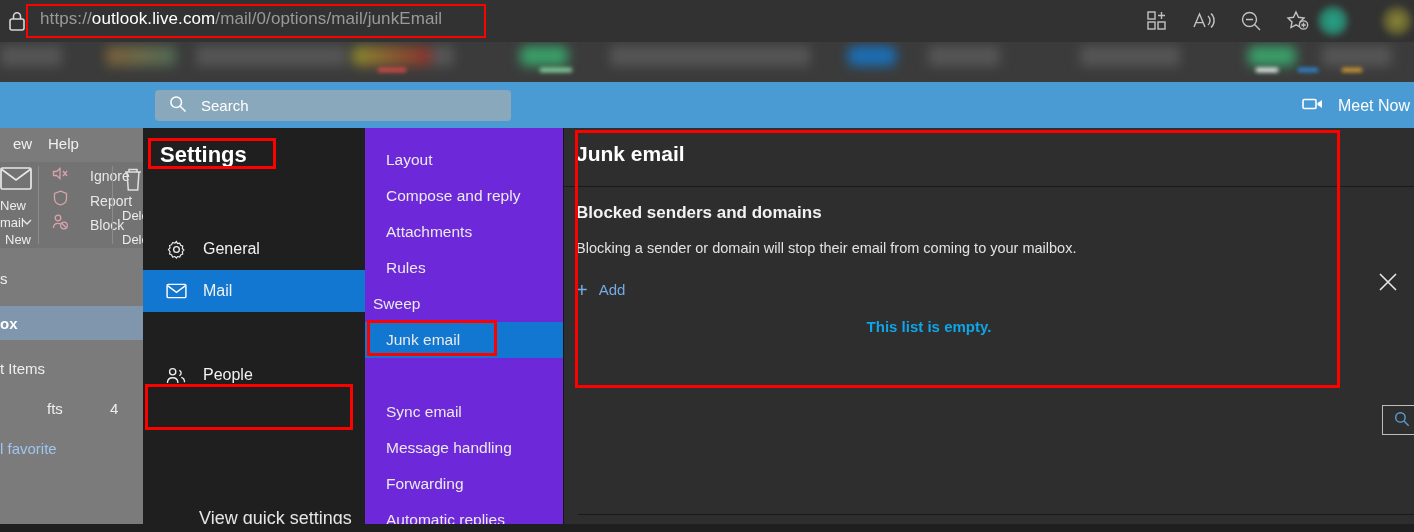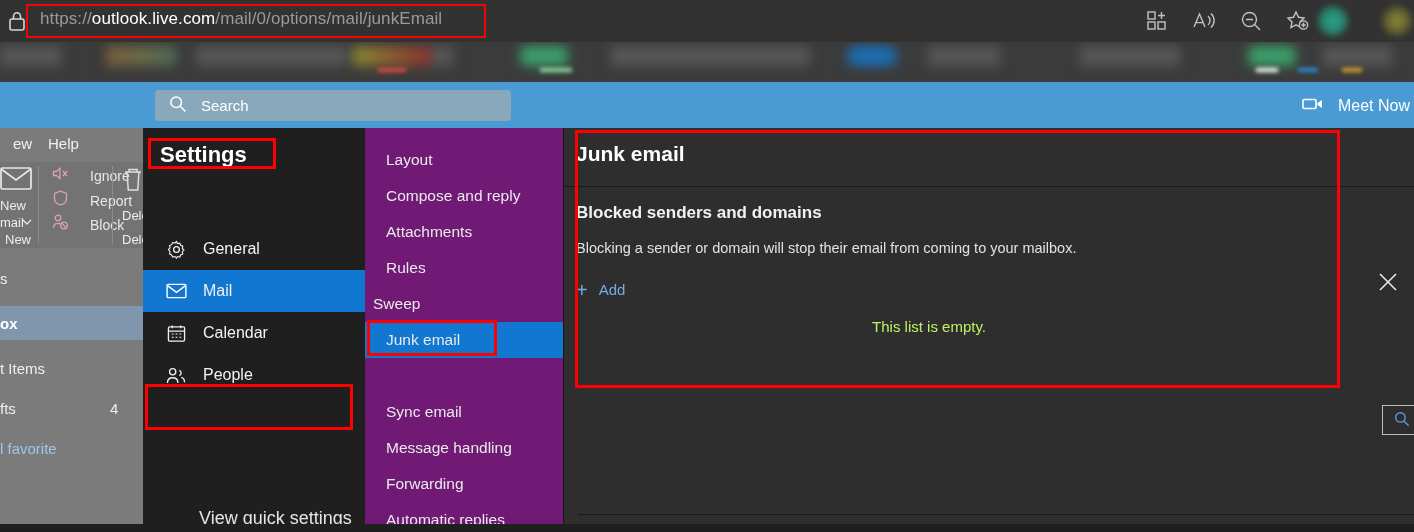--- a/index.html
+++ b/index.html
@@ -62,34 +62,34 @@
   .set-search{position:absolute;left:20px;top:54px;width:182px;height:32px;border:1px solid #8a8a8a;
               box-sizing:border-box;display:flex;align-items:center;padding-left:11px;color:#e6e6e6;font-size:15px;background:#242424;}
   .set-search svg{margin-right:11px;}
   .cat{position:absolute;left:0;width:222px;height:42px;display:flex;align-items:center;
        color:#f2f2f2;font-size:16px;box-sizing:border-box;padding-left:22px;}
   .cat .ci{width:22px;margin-right:16px;display:flex;align-items:center;justify-content:center;}
   .cat.sel{background:#1177d1;}
   .cat-redbox{position:absolute;left:2px;top:256px;width:208px;height:46px;border:3px solid #ff0000;box-sizing:border-box;pointer-events:none;}
   .quick{position:absolute;left:56px;top:380px;color:#e5e5e5;font-size:18px;}
 
-  .dlg-mid{position:absolute;left:222px;top:0;width:198px;height:404px;background:#701a75;}
+  .dlg-mid{position:absolute;left:222px;top:0;width:198px;height:404px;background:#6d28d9;}
   .nav{position:absolute;left:0;width:198px;height:36px;display:flex;align-items:center;
        padding-left:21px;box-sizing:border-box;color:#eaeaea;font-size:15.5px;}
   .nav.sel{background:#1177d1;}
   .nav-redbox{position:absolute;left:2px;top:192px;width:130px;height:36px;border:3px solid #ff0000;box-sizing:border-box;pointer-events:none;}
 
   .dlg-main{position:absolute;left:420px;top:0;width:851px;height:404px;background:#2e2e2e;border-left:1px solid #161616;}
   .main-h{position:absolute;left:12px;top:14px;font-size:21px;font-weight:bold;color:#ffffff;}
   .main-divider{position:absolute;left:0;top:58px;width:851px;height:1px;background:#1a1a1a;}
   .sec-h{position:absolute;left:12px;top:75px;font-size:17px;font-weight:bold;color:#f2f2f2;}
   .sec-p{position:absolute;left:12px;top:112px;font-size:14.5px;color:#e2e2e2;}
   .addlink{position:absolute;left:12px;top:153px;display:flex;align-items:center;gap:11px;color:#74aae6;font-size:15px;}
   .addlink .pl{font-size:20px;line-height:14px;color:#74aae6;}
-  .empty{position:absolute;left:0;top:190px;width:730px;text-align:center;color:#bef264;font-size:15px;}
+  .empty{position:absolute;left:0;top:190px;width:730px;text-align:center;color:#0ea5e9;font-size:15px;font-weight:bold;}
   .srch-list{position:absolute;left:818px;top:277px;width:176px;height:30px;border:1px solid #bdbdbd;
              box-sizing:border-box;display:flex;align-items:center;padding-left:11px;color:#f0f0f0;font-size:15px;background:#2e2e2e;}
   .srch-list svg{margin-right:11px;}
   .main-bdiv{position:absolute;left:14px;top:386px;width:837px;height:1px;background:#1a1a1a;}
   .main-redbox{position:absolute;left:432px;top:2px;width:765px;height:258px;border:3px solid #ff0000;box-sizing:border-box;pointer-events:none;}
   .closebtn{position:absolute;left:1225px;top:134px;width:40px;height:40px;display:flex;align-items:center;justify-content:center;}
   .bottom-bar{position:absolute;left:0;top:524px;width:1414px;height:8px;background:#1f1f1f;}
 </style>
 </head>
 <body>
@@ -253,21 +253,21 @@
       <span class="rb-lbl" style="left:122px;top:46px;">Dele</span>
       <span class="rb-lbl" style="left:122px;top:70px;">Delet</span>
     </div>
 
     <div class="ol-folders">
       <div class="fl" style="top:22px;left:0;">s</div>
       <div class="fl sel" style="top:58px;padding-left:0;">
         <span style="padding-left:0;">ox</span>
       </div>
       <div class="fl" style="top:112px;left:0;">t Items</div>
-      <div class="fl" style="top:152px;left:0;">
+      <div class="fl" style="top:152px;left:0;padding-left:47px;">
         <span>fts</span>
         <span class="cnt">4</span>
       </div>
       <div class="fl link" style="top:192px;left:0;">l favorite</div>
       <div class="fl" style="top:272px;left:0;">ox</div>
     </div>
     <div class="ol-right-edge"></div>
   </div>
 
   <div class="dlg">
@@ -290,30 +290,20 @@
       <div class="cat sel" style="top:142px;">
         <span class="ci">
           <svg width="21" height="16" viewBox="0 0 22 17">
               <rect x="1" y="1.5" width="20" height="14" rx="1.2" fill="none" stroke="#ffffff" stroke-width="1.5"></rect>
               <path d="M1.8 3L11 10 20.2 3" fill="none" stroke="#ffffff" stroke-width="1.5"></path>
             </svg>
         </span>
         <span>Mail</span>
       </div>
 
-      <div class="cat" style="top:184px;">
-        <span class="ci">
-          <svg width="19" height="19" viewBox="0 0 20 20">
-              <rect x="1.5" y="3" width="17" height="15" rx="1.3" fill="none" stroke="#f0f0f0" stroke-width="1.4"></rect>
-              <path d="M1.5 7.5h17M5.5 1.5v3M14.5 1.5v3" stroke="#f0f0f0" stroke-width="1.4"></path>
-              <path d="M5 10.5h2M9 10.5h2M13 10.5h2M5 14h2M9 14h2M13 14h2" stroke="#f0f0f0" stroke-width="1.2"></path>
-            </svg>
-        </span>
-        <span>Calendar</span>
-      </div>
 
       <div class="cat" style="top:226px;">
         <span class="ci">
           <svg width="20" height="19" viewBox="0 0 21 20">
               <circle cx="7" cy="6" r="3.3" fill="none" stroke="#f0f0f0" stroke-width="1.4"></circle>
               <path d="M1.5 18c0-3.6 2.5-5.6 5.5-5.6s5.5 2 5.5 5.6" fill="none" stroke="#f0f0f0" stroke-width="1.4"></path>
               <path d="M14 4.5a3 3 0 0 1 0 5.6M16 12c2.2.6 3.5 2.6 3.5 5" fill="none" stroke="#f0f0f0" stroke-width="1.4"></path>
             </svg>
         </span>
         <span>People</span>

